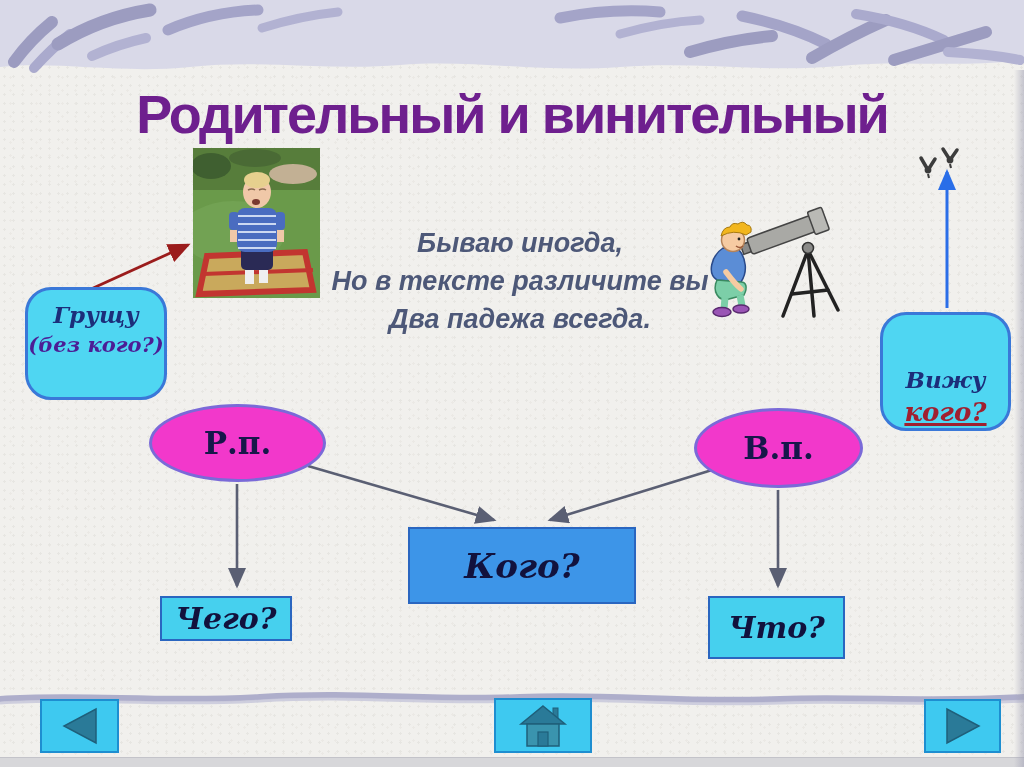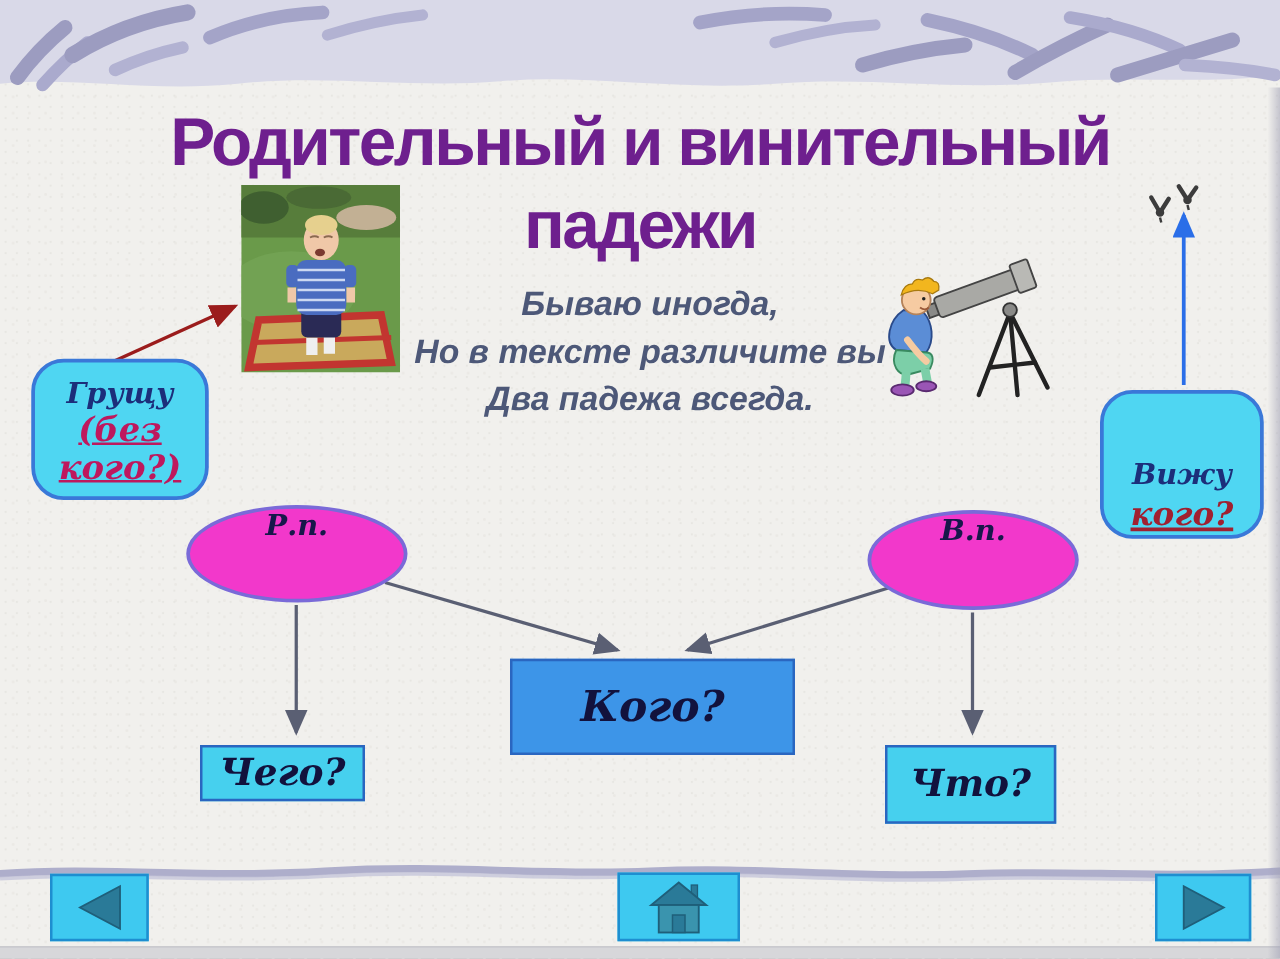--- a/index.html
+++ b/index.html
@@ -19,28 +19,28 @@
     font-family:"Liberation Sans", sans-serif;font-weight:bold;letter-spacing:-2px;
     font-size:54px;line-height:60px;}
   
   .poem{width:440px;text-align:center;color:#4d5878;font-weight:bold;font-style:italic;
     font-size:27px;line-height:38px;font-family:"Liberation Sans", sans-serif;}
   
   .callout{background:#4fd6f2;border:3px solid #3a78d8;border-radius:26px;
     text-align:center;font-family:"DejaVu Serif","Liberation Serif",serif;
     font-weight:bold;font-style:italic;box-sizing:border-box;}
   .callout .navy{color:#1c2e7a;font-size:23px;line-height:30px;}
-  .callout .darkred{color:#be185d;font-size:27px;line-height:30px;text-decoration:underline;text-decoration-thickness:2px;}
+  .callout .darkred{color:#4c1d95;font-size:21px;line-height:30px;text-decoration-thickness:2px;}
   .callout .purple{color:#4b2070;font-size:23px;line-height:30px;}
   .callout .bigred{color:#a02030;font-size:26px;line-height:34px;text-decoration:underline;text-decoration-thickness:2.5px;}
   
   .pellipse{background:#f238cb;border:3px solid #7a6ad8;border-radius:50%;
-    display:flex;justify-content:center;
-    font-family:"DejaVu Serif","Liberation Serif",serif;font-weight:bold;font-style:italic;
-    font-size:23px;color:#17174a;box-sizing:border-box;}
+    display:flex;align-items:center;justify-content:center;
+    font-family:"DejaVu Serif","Liberation Serif",serif;font-weight:bold;
+    font-size:31px;color:#17174a;box-sizing:border-box;}
   
   .qbox{display:flex;align-items:center;justify-content:center;box-sizing:border-box;
     font-family:"DejaVu Serif","Liberation Serif",serif;font-weight:bold;font-style:italic;color:#12123d;}
   .qbox.center{background:#3d95e8;border:2px solid #2a66c0;font-size:34px;}
   .qbox.small{background:#46d0ee;border:2px solid #2a66c0;font-size:30px;}
   
   .navbtn{background:#3ec9f0;border:2.5px solid #1e8ed0;box-sizing:border-box;
     display:flex;align-items:center;justify-content:center;cursor:pointer;}
   .edge-shade{background:linear-gradient(to right, rgba(170,170,190,0), rgba(160,160,180,0.55));}
   .bottom-strip{background:#d7d7da;border-top:1px solid #c3c3c9;}
@@ -65,21 +65,20 @@
       <path d="M690,52 Q730,40 772,36" stroke="#9c9cc0" stroke-width="12"></path>
       <path d="M742,16 Q790,26 826,44" stroke="#a4a4c8" stroke-width="11"></path>
       <path d="M812,58 Q850,36 886,20" stroke="#9c9cc0" stroke-width="12"></path>
       <path d="M856,14 Q906,22 944,40" stroke="#aaaacd" stroke-width="10"></path>
       <path d="M894,60 Q940,46 986,32" stroke="#9c9cc0" stroke-width="12"></path>
       <path d="M948,52 Q990,54 1020,60" stroke="#b2b2d2" stroke-width="10"></path>
     </g>
   </svg>
 
   <div class="abs title-line" style="top:84px;left:0;">Родительный и винительный</div>
-  <div class="abs title-line" style="top:150px;left:0;">падежи</div>
 
   <svg class="abs" style="left:193px;top:148px;" width="127" height="150" viewBox="0 0 127 150">
     <rect width="127" height="150" fill="#6a9a4a"></rect>
     <rect width="127" height="42" fill="#577d3b"></rect>
     <ellipse cx="18" cy="18" rx="20" ry="13" fill="#3f5f30"></ellipse>
     <ellipse cx="62" cy="10" rx="26" ry="9" fill="#4a6a35"></ellipse>
     <ellipse cx="100" cy="26" rx="24" ry="10" fill="#c2b094"></ellipse>
     <ellipse cx="40" cy="85" rx="52" ry="32" fill="#77a657" opacity="0.65"></ellipse>
 
     <polygon points="14,108 112,104 120,142 6,146" fill="#c9a95c" stroke="#8a6a2a" stroke-width="2"></polygon>

